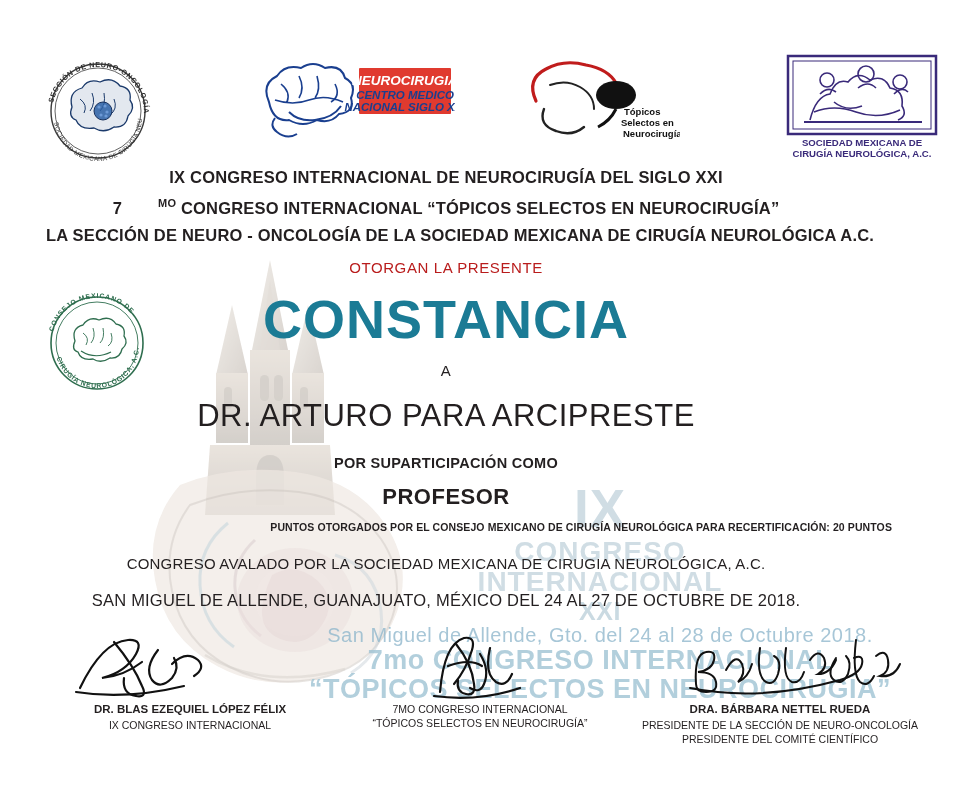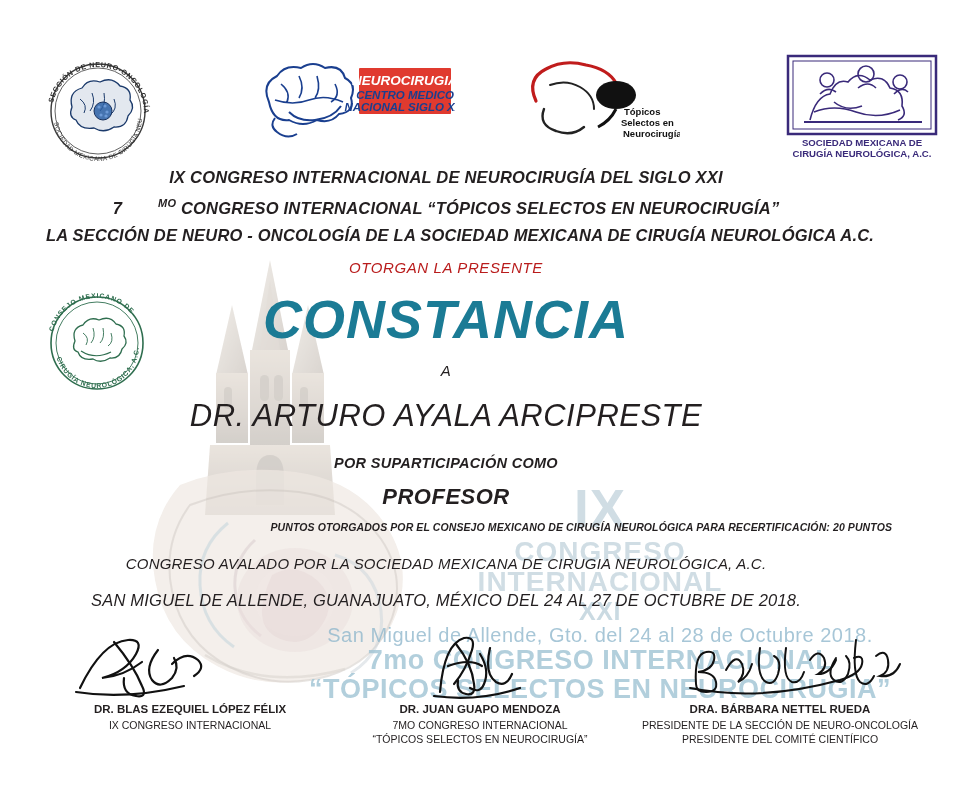--- a/index.html
+++ b/index.html
@@ -62,21 +62,21 @@
   .logo { position: absolute; }
 
   
   .content {
     position: absolute;
     left: 0;
     top: 0;
     width: 960px;
     height: 800px;
   }
-  .center { text-align: center; width: 892px; position: absolute; font-style: italic; }
+  .center { text-align: center; width: 892px; position: absolute; }
 
   .hdr1 { top: 168px; font-size: 16.5px; font-weight: bold; color: #231f20; letter-spacing: .2px;}
   .hdr2 { top: 197px; font-size: 16.5px; font-weight: bold; color: #231f20; letter-spacing: .2px;}
   .hdr3 { top: 226px; font-size: 16.5px; font-weight: bold; color: #231f20; letter-spacing: .2px; padding-left: 14px;}
   .sup { font-size: 11px; vertical-align: super; padding-left: 36px; }
 
   .otorgan { top: 259px; font-size: 15px; color: #b91c1c; letter-spacing: .6px;}
   .constancia {
     top: 288px;
     font-size: 54px;
@@ -262,21 +262,21 @@
 
     <div class="center hdr2">
       <span>7</span><span class="sup">MO</span><span> CONGRESO INTERNACIONAL “TÓPICOS SELECTOS EN NEUROCIRUGÍA”</span>
     </div>
 
     <div class="center hdr3">LA SECCIÓN DE NEURO - ONCOLOGÍA DE LA SOCIEDAD MEXICANA DE CIRUGÍA NEUROLÓGICA A.C.</div>
 
     <div class="center otorgan">OTORGAN LA PRESENTE</div>
     <div class="center constancia">CONSTANCIA</div>
     <div class="center a-label">A</div>
-    <div class="center recipient">DR. ARTURO AYALA ARCIPRESTE</div>
+    <div class="center recipient">DR. ARTURO PARA ARCIPRESTE</div>
     <div class="center por">POR SUPARTICIPACIÓN COMO</div>
     <div class="center role">PROFESOR</div>
     <div class="center points">PUNTOS OTORGADOS POR EL CONSEJO MEXICANO DE CIRUGÍA NEUROLÓGICA PARA RECERTIFICACIÓN: 20 PUNTOS</div>
     <div class="center avalado">CONGRESO AVALADO POR LA SOCIEDAD MEXICANA DE CIRUGIA NEUROLÓGICA, A.C.</div>
     <div class="center place">SAN MIGUEL DE ALLENDE, GUANAJUATO, MÉXICO DEL 24 AL 27 DE OCTUBRE DE 2018.</div>
 
     <div class="sig-block sig1">
       <div class="sig-draw">
         <svg width="300" height="72" viewBox="0 0 300 72" xmlns="http://www.w3.org/2000/svg">
           <g fill="none" stroke="#111111" stroke-width="2.2" stroke-linecap="round">
@@ -298,21 +298,20 @@
           <g fill="none" stroke="#111111" stroke-width="2.2" stroke-linecap="round">
             <path d="M110 62 q4 -48 24 -54 q12 -2 8 12 q-6 20 -18 34"></path>
             <path d="M126 14 q16 20 18 40 q2 12 -8 10 q-10 -2 -8 -14"></path>
             <path d="M118 36 q22 -8 34 0"></path>
             <path d="M150 24 q10 16 4 30 q-4 10 -14 4"></path>
             <path d="M160 18 q-6 26 6 34 q10 6 16 -8"></path>
             <path d="M104 66 q44 6 86 -8"></path>
           </g>
         </svg>
       </div>
-      <div class="sig-line-txt">DR. JUAN GUAPO MENDOZA</div>
       <div class="sig-sub">7MO CONGRESO INTERNACIONAL</div>
       <div class="sig-sub">“TÓPICOS SELECTOS EN NEUROCIRUGÍA”</div>
     </div>
 
     <div class="sig-block sig3">
       <div class="sig-draw">
         <svg width="300" height="72" viewBox="0 0 300 72" xmlns="http://www.w3.org/2000/svg">
           <g fill="none" stroke="#111111" stroke-width="2" stroke-linecap="round">
             <path d="M66 54 q-2 -30 10 -32 q10 -2 8 8 q-2 10 -16 12 q16 0 18 10 q2 10 -10 10 q-10 0 -10 -8"></path>
             <path d="M96 40 q10 -18 16 -6 q4 10 -4 18 q10 -4 14 -18"></path>

